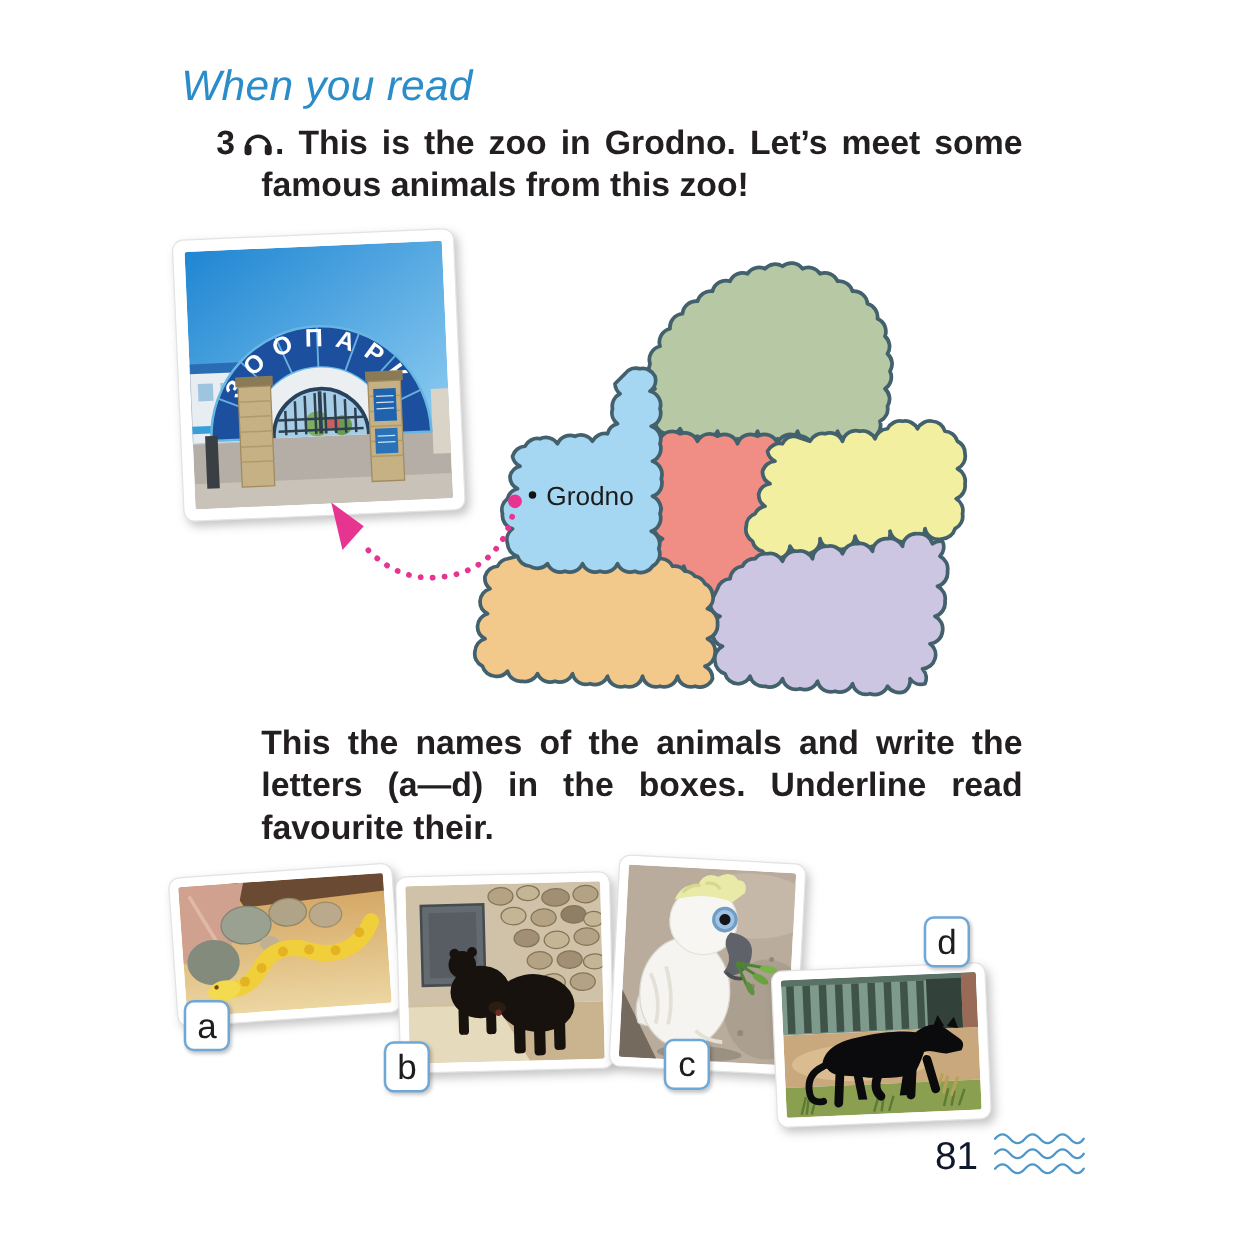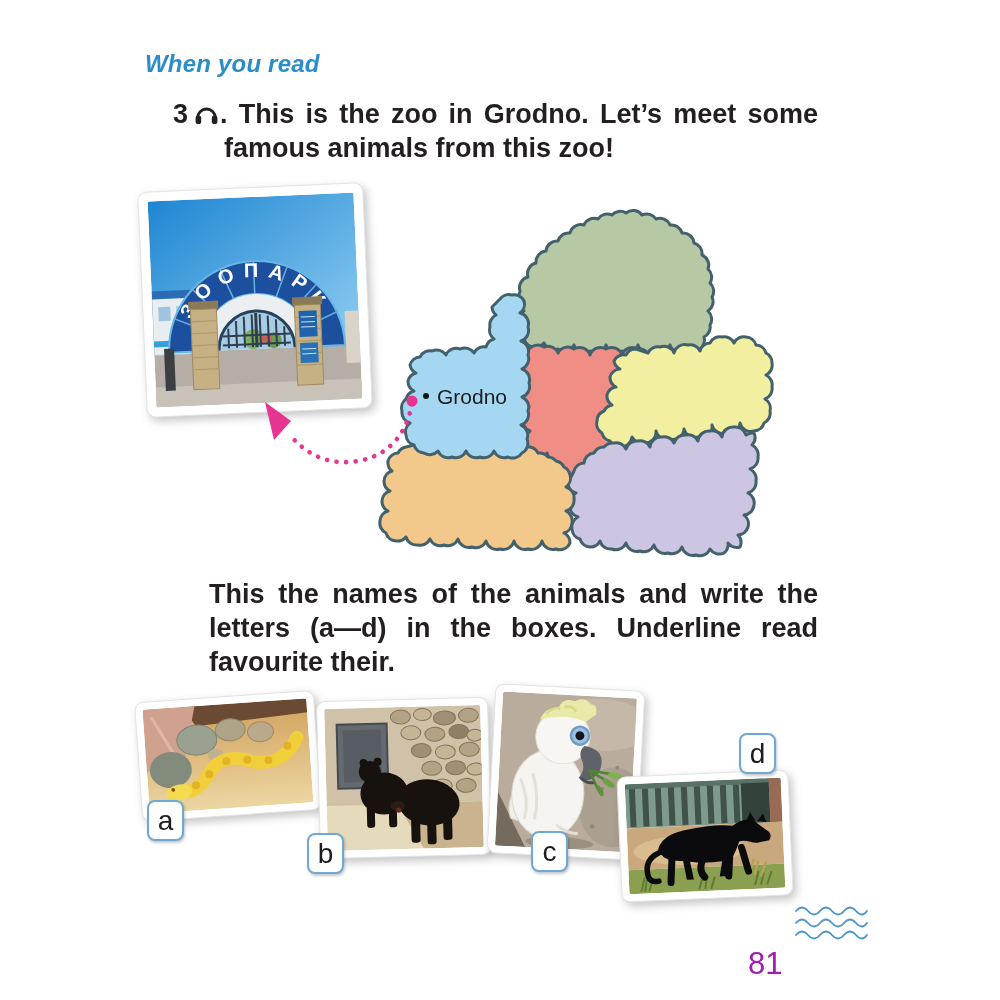--- a/index.html
+++ b/index.html
@@ -4,28 +4,28 @@
 <style>
   html,body{margin:0;padding:0;}
   body{
     width:1000px;height:1000px;position:relative;background:#ffffff;
     font-family:"Liberation Sans","DejaVu Sans",sans-serif;color:#231f20;
     overflow:hidden;
   }
   .abs{position:absolute;}
   
   #heading{
-    left:145px;top:50px;font-size:24px;font-weight:700;font-style:italic;
+    left:145px;top:50px;font-size:34px;font-weight:400;font-style:italic;
     color:#2a8cc9;letter-spacing:.2px;
   }
   
   .bold-line{font-size:27px;font-weight:700;line-height:34px;color:#231f20;margin-left:28px;}
   .jline{text-align:justify;text-align-last:justify;}
   #ex-line1{left:145px;top:97px;width:645px;}
-  #ex-line2{left:196px;top:131px;width:645px;}
+  #ex-line2{left:181px;top:131px;width:645px;}
   #task-line1{left:181px;top:577px;width:609px;}
   #task-line2{left:181px;top:611px;width:609px;}
   #task-line3{left:181px;top:645px;width:609px;}
   .hp-icon{vertical-align:-4px;margin:0 1px 0 6px;}
   
   .photo{
     position:absolute;background:#ffffff;border:1px solid #e3e3e3;border-radius:9px;
     box-shadow:3px 4px 8px rgba(90,90,90,.35);
   }
   .photo svg{display:block;border-radius:2px;}
@@ -46,21 +46,21 @@
   #tag-b{left:307px;top:833px;}
   #tag-c{left:531px;top:831px;}
   #tag-d{left:739px;top:733px;}
   
   #map{left:360px;top:195px;}
   .region{stroke:#43616d;stroke-width:3;stroke-linejoin:round;}
   #city-label{font-size:21px;fill:#1c1c1c;font-family:"Liberation Sans",sans-serif;}
   
   #arrow{left:245px;top:388px;overflow:visible;}
   
-  #page-number{left:748px;top:907px;font-size:31px;color:#a21caf;margin-top:39px;}
+  #page-number{left:748px;top:907px;font-size:31px;color:#0f172a;}
   #waves{left:795px;top:903px;}
 </style>
 </head>
 <body>
 
 <div class="abs" id="heading">When you read</div>
 
 <div class="abs bold-line jline" id="ex-line1">
   <span>3</span><svg class="hp-icon" width="25" height="23" viewBox="0 0 25 23">
       <path d="M3.5,14 A9 9 0 0 1 21.5,14" fill="none" stroke="#231f20" stroke-width="2.8"></path>

